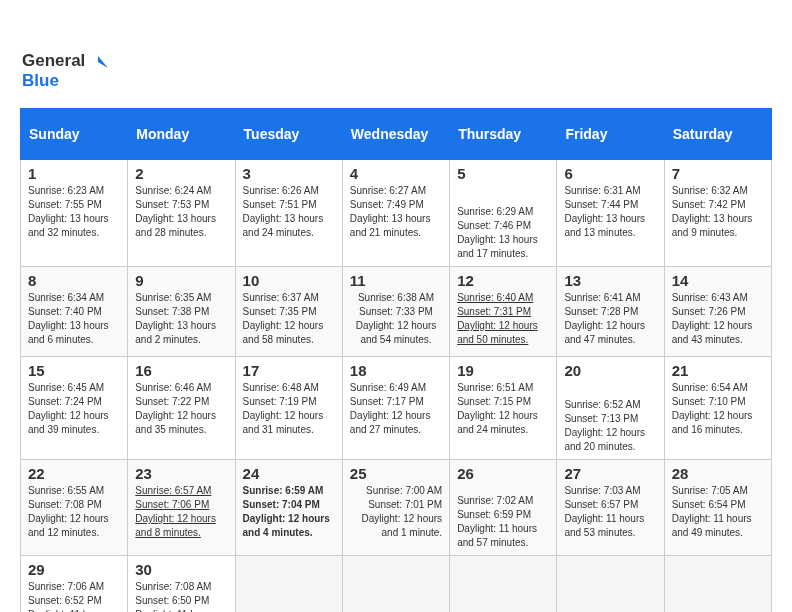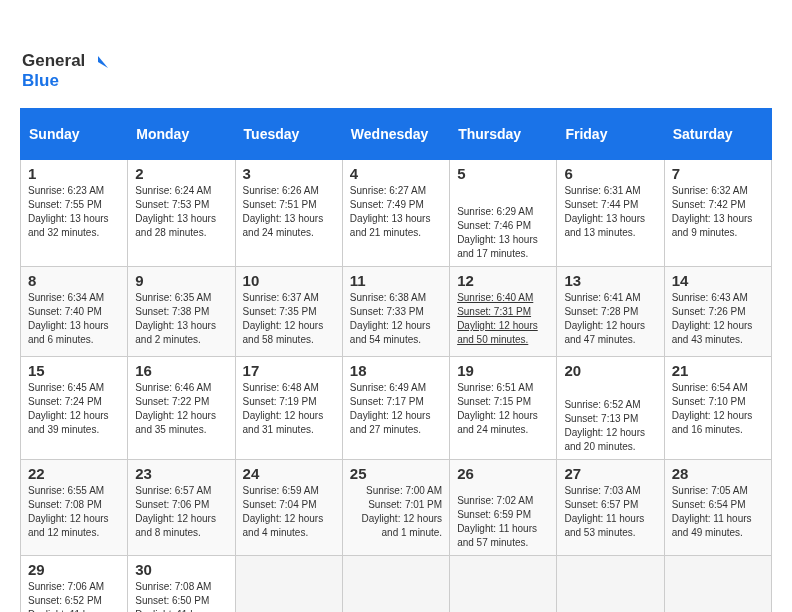--- a/index.html
+++ b/index.html
@@ -171,21 +171,21 @@
         </td>
         <td>
           <span class="day-num">10</span>
           <div class="day-info" style="white-space: pre-line;">Sunrise: 6:37 AM
 Sunset: 7:35 PM
 Daylight: 12 hours
 and 58 minutes.</div>
         </td>
         <td>
           <span class="day-num">11</span>
-          <div class="day-info" style="white-space: pre-line;">Sunrise: 6:38 AM
+          <div class="day-info" style="white-space: pre-line; text-align: center;">Sunrise: 6:38 AM
 Sunset: 7:33 PM
 Daylight: 12 hours
 and 54 minutes.</div>
         </td>
         <td>
           <span class="day-num">12</span>
           <div class="day-info" style="white-space: pre-line; text-decoration: underline;">Sunrise: 6:40 AM
 Sunset: 7:31 PM
 Daylight: 12 hours
 and 50 minutes.</div>
@@ -259,28 +259,28 @@
       <tr>
         <td>
           <span class="day-num">22</span>
           <div class="day-info" style="white-space: pre-line;">Sunrise: 6:55 AM
 Sunset: 7:08 PM
 Daylight: 12 hours
 and 12 minutes.</div>
         </td>
         <td>
           <span class="day-num">23</span>
-          <div class="day-info" style="white-space: pre-line;">Sunrise: 6:57 AM
+          <div class="day-info" style="white-space: pre-line; text-decoration: underline;">Sunrise: 6:57 AM
 Sunset: 7:06 PM
 Daylight: 12 hours
 and 8 minutes.</div>
         </td>
         <td>
           <span class="day-num">24</span>
-          <div class="day-info" style="white-space: pre-line;">Sunrise: 6:59 AM
+          <div class="day-info" style="white-space: pre-line; font-weight: bold;">Sunrise: 6:59 AM
 Sunset: 7:04 PM
 Daylight: 12 hours
 and 4 minutes.</div>
         </td>
         <td>
           <span class="day-num">25</span>
           <div class="day-info" style="white-space: pre-line; text-align: right;">Sunrise: 7:00 AM
 Sunset: 7:01 PM
 Daylight: 12 hours
 and 1 minute.</div>

